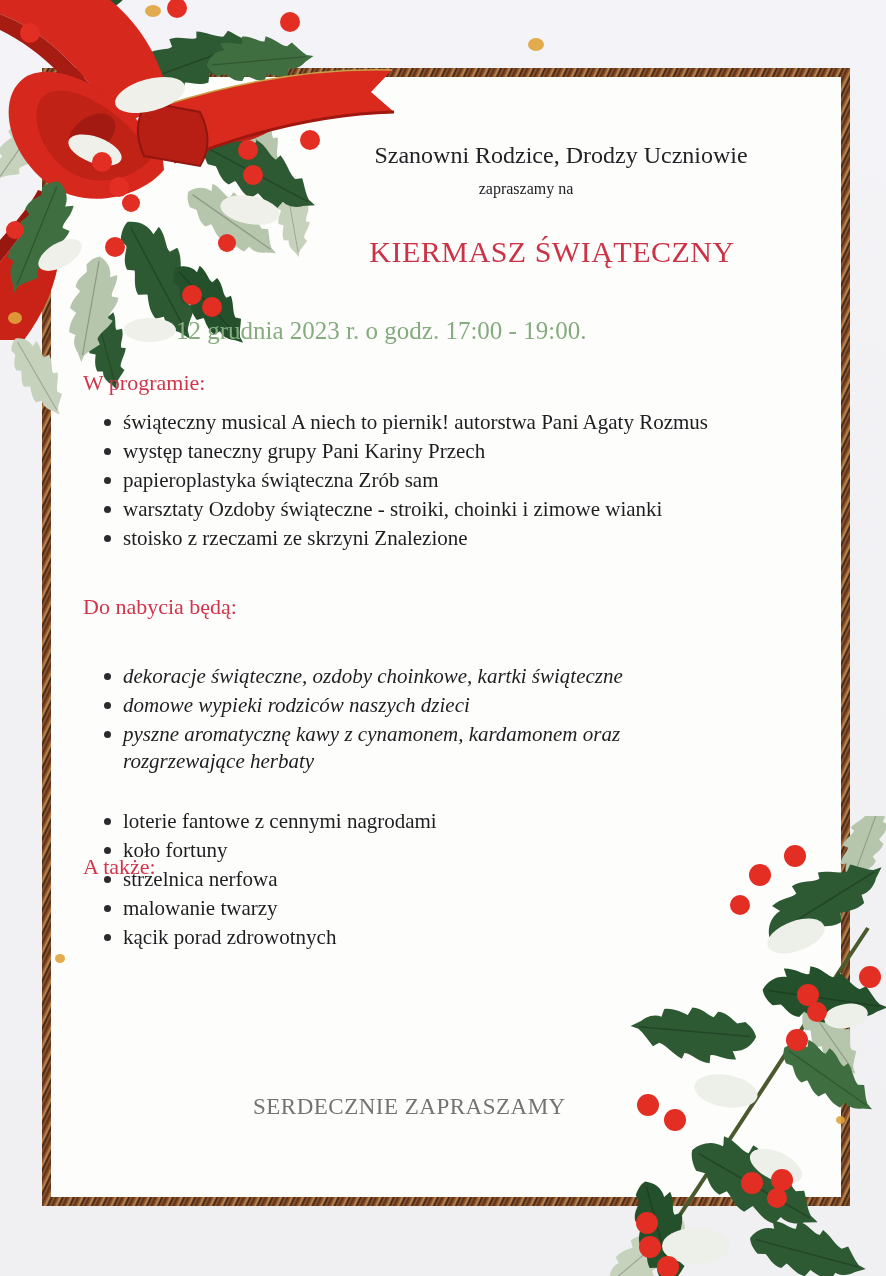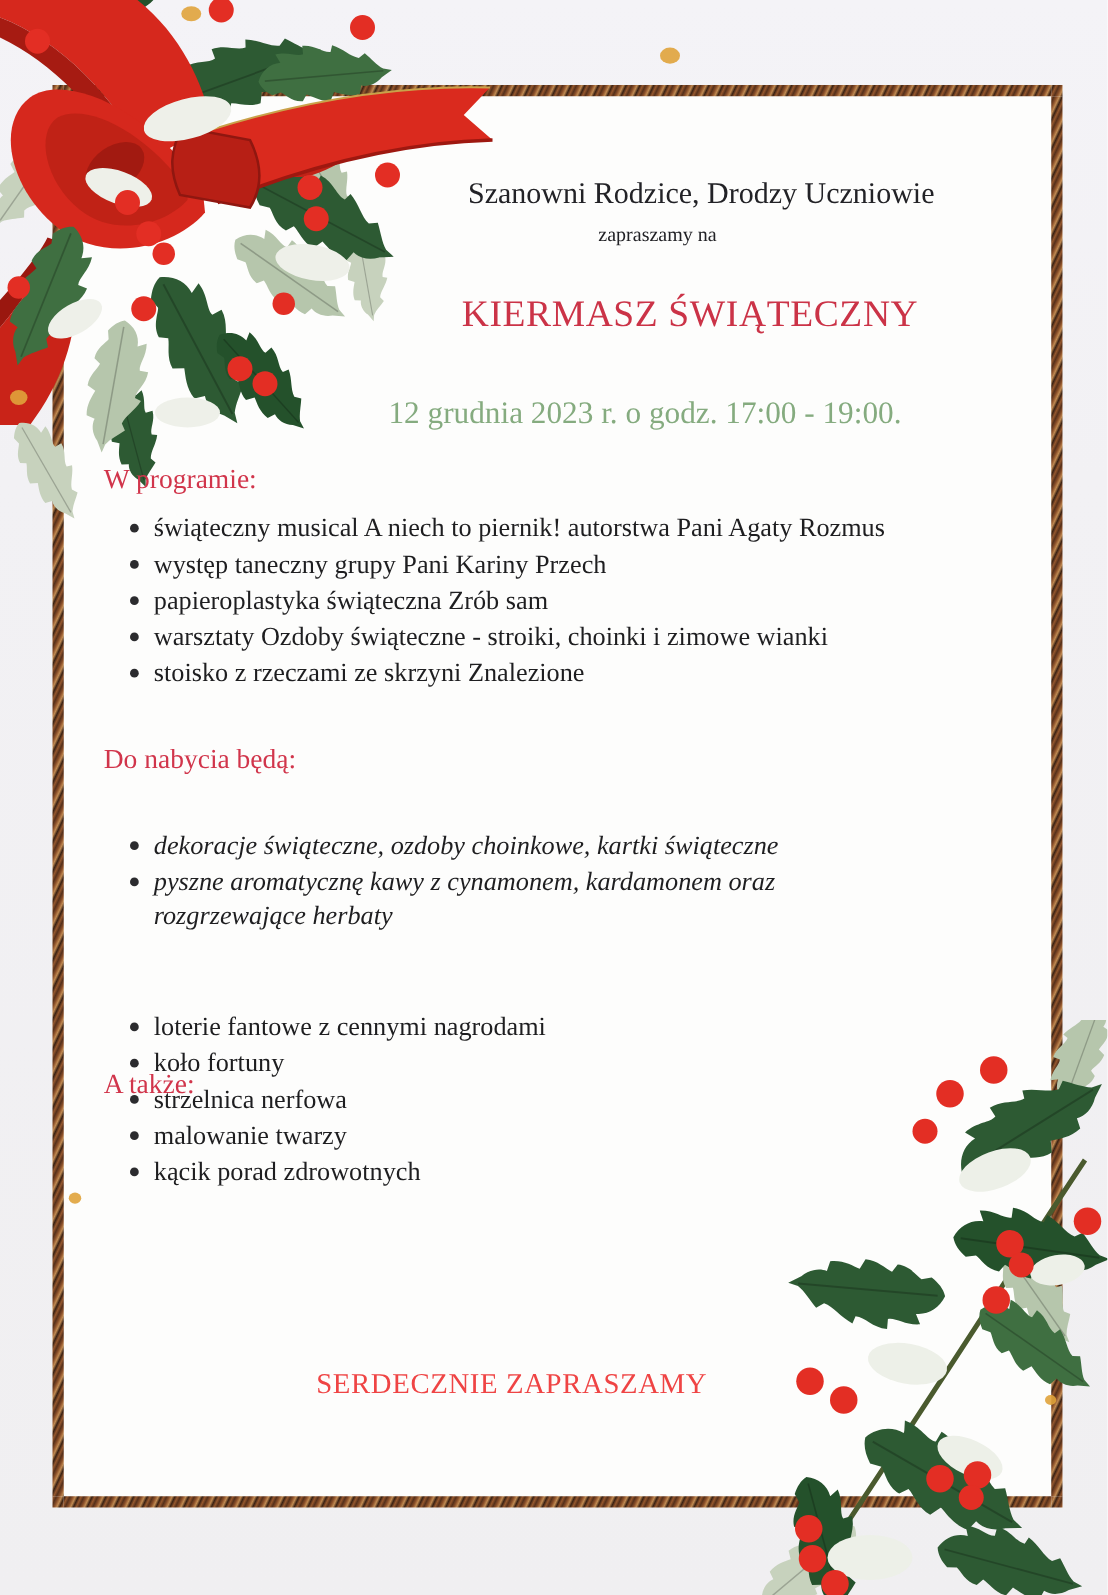--- a/index.html
+++ b/index.html
@@ -14,22 +14,22 @@
     border:9px solid #7a4426;
     border-image:repeating-linear-gradient(115deg,#55301b 0px,#8a4f29 2px,#c08a52 4px,#3a2113 6px,#96582e 8px,#55301b 10px) 9;
     background:#fdfdfc;
     z-index:1;
   }
   .content{position:absolute;inset:0;z-index:3;}
   .line{position:absolute;margin:16px;}
   .salutation{top:126px;left:205px;width:680px;text-align:center;font-size:24px;color:#222226;}
   .invite{top:164px;left:170px;width:680px;text-align:center;font-size:16px;color:#222226;}
   .title{top:219px;left:196px;width:680px;text-align:center;font-size:30px;font-weight:normal;letter-spacing:.5px;color:#cb3347;}
-  .date{top:301px;left:160px;width:680px;text-align:center;font-size:25px;color:#85ab7f;}
-  .closing{top:1078px;left:237px;font-size:23px;letter-spacing:.5px;color:#ef4444;}
+  .date{top:301px;left:160px;width:680px;font-size:25px;color:#85ab7f;}
+  .closing{top:1078px;left:237px;font-size:23px;letter-spacing:.5px;color:#737373;}
   .sec-heading{position:absolute;left:83px;margin:0;font-size:22px;font-weight:normal;color:#d1354b;}
   .h1{top:370px;} .h2{top:594px;} .h3{top:854px;}
   ul.blist{position:absolute;left:99px;margin:0;padding:0;list-style:none;font-size:21px;line-height:27px;}
   .l1{top:409px;width:660px;} .l2{top:663px;width:580px;font-style:italic;} .l3{top:808px;width:660px;}
   ul.blist li{position:relative;padding-left:24px;margin-bottom:2px;}
   ul.blist li::before{content:"";position:absolute;left:5px;top:10px;width:7px;height:7px;border-radius:50%;background:#2b2b2e;}
   .deco{position:absolute;z-index:2;pointer-events:none;}
   .bow-svg{left:0;top:0;}
   .holly-svg{left:606px;top:816px;}
   .speck{position:absolute;z-index:2;background:#e0a33b;border-radius:50%;opacity:.9;}
@@ -170,20 +170,21 @@
     <li>świąteczny musical A niech to piernik! autorstwa Pani Agaty Rozmus</li>
     <li>występ taneczny grupy Pani Kariny Przech</li>
     <li>papieroplastyka świąteczna Zrób sam</li>
     <li>warsztaty Ozdoby świąteczne - stroiki, choinki i zimowe wianki</li>
     <li>stoisko z rzeczami ze skrzyni Znalezione</li>
   </ul>
 
   <h2 class="sec-heading h2">Do nabycia będą:</h2>
   <ul class="blist l2">
     <li>dekoracje świąteczne, ozdoby choinkowe, kartki świąteczne</li>
+    <li>domowe wypieki rodziców naszych dzieci</li>
     <li>pyszne aromatycznę kawy z cynamonem, kardamonem oraz rozgrzewające herbaty</li>
   </ul>
 
   <h2 class="sec-heading h3">A także:</h2>
   <ul class="blist l3">
     <li>loterie fantowe z cennymi nagrodami</li>
     <li>koło fortuny</li>
     <li>strzelnica nerfowa</li>
     <li>malowanie twarzy</li>
     <li>kącik porad zdrowotnych</li>

